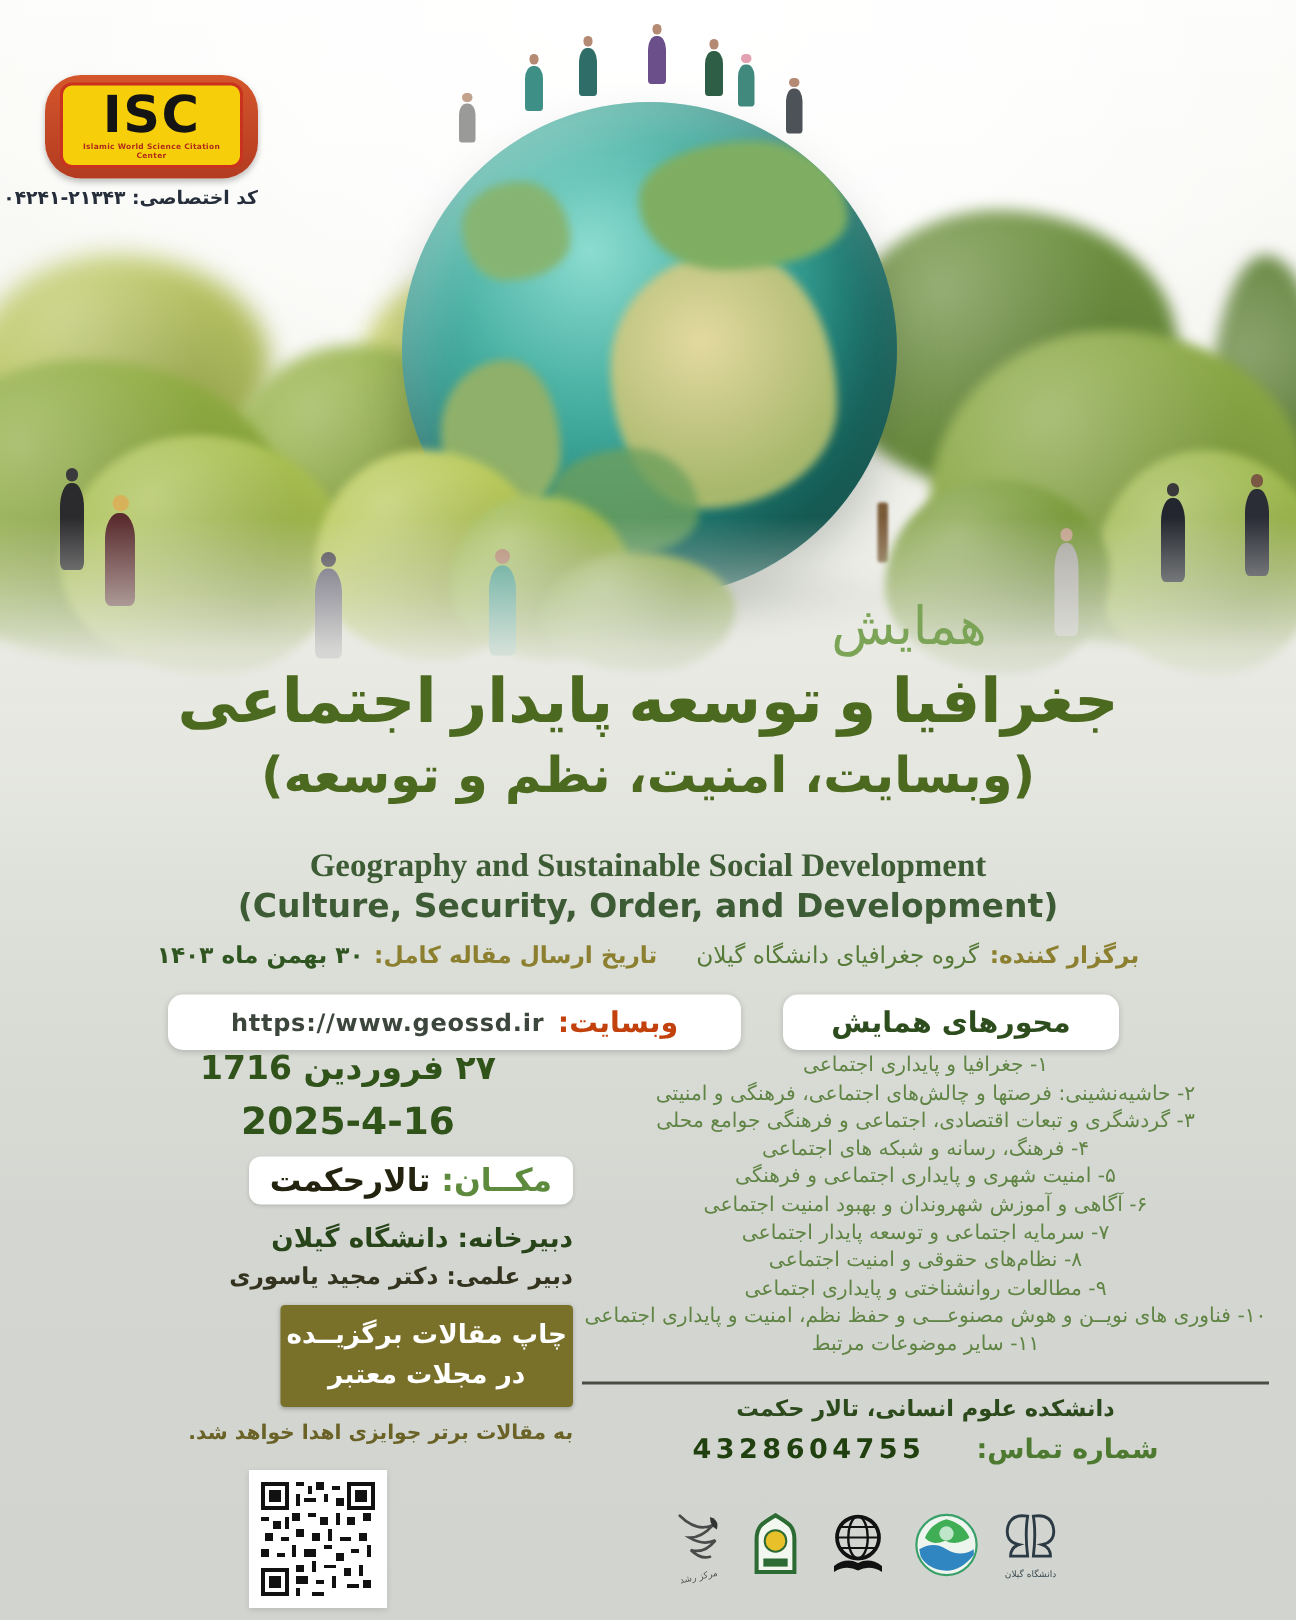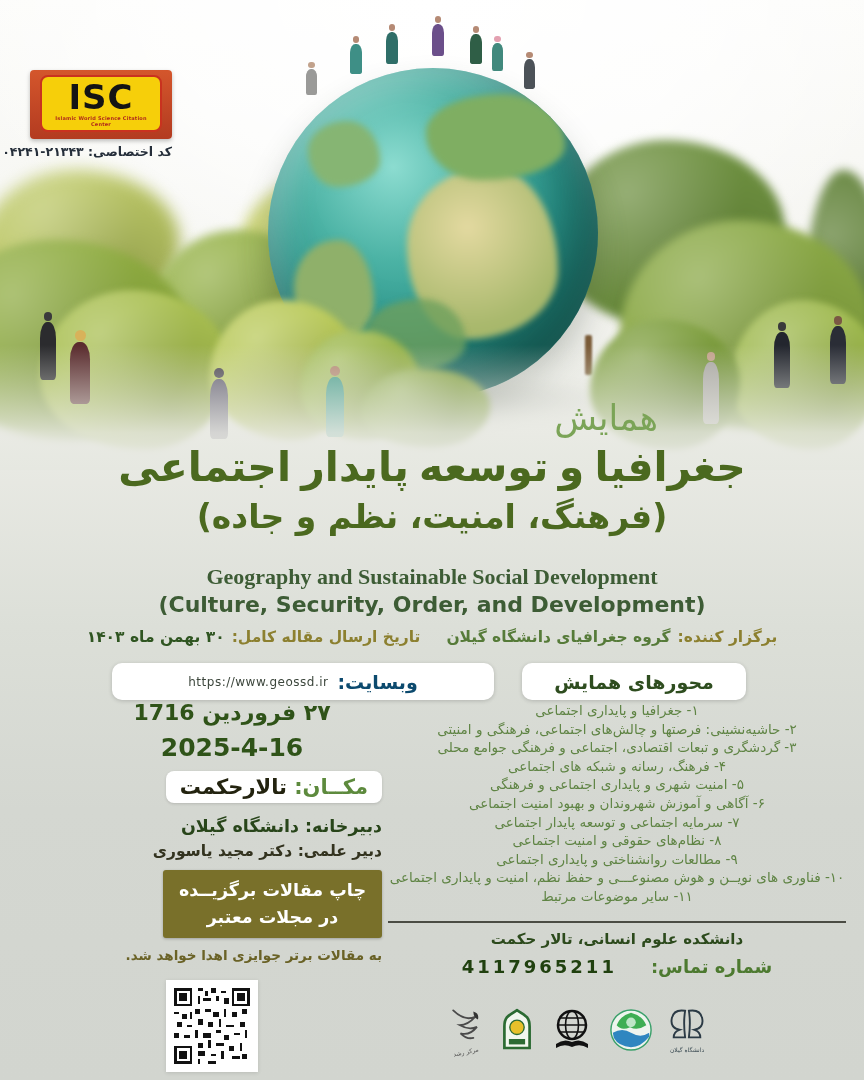--- a/index.html
+++ b/index.html
@@ -29,64 +29,64 @@
     background:radial-gradient(ellipse,rgba(40,50,40,.28),transparent 65%);filter:blur(6px);}
   .fig{position:absolute;width:var(--w,12px);z-index:3;}
   .fig::before{content:'';display:block;width:55%;height:0;padding-top:55%;border-radius:50%;
     background:var(--hc,#b58a74);margin:0 auto 1px;}
   .fig::after{content:'';display:block;width:100%;height:var(--h,30px);background:var(--c,#444);
     border-radius:45% 45% 18% 18%/28% 28% 9% 9%;}
   .photo-fade{position:absolute;left:0;top:345px;width:100%;height:125px;
     background:linear-gradient(180deg,rgba(233,234,228,0) 0%,rgba(233,234,228,.85) 70%,#e6e8e1 100%);z-index:4;}
   
   .isc{position:absolute;left:30px;top:50px;width:142px;z-index:6;text-align:center;}
-  .isc-frame{background:linear-gradient(180deg,#d4562c,#b33b20);border-radius:4px;padding:5px 10px 7px;
-    box-shadow:0 2px 4px rgba(0,0,0,.25);margin-top:20px;}
+  .isc-frame{background:linear-gradient(180deg,#d4562c,#b33b20);border-radius:24px;padding:5px 10px 7px;
+    box-shadow:0 2px 4px rgba(0,0,0,.25);}
   .isc-inner{background:#f6cf0a;border:2px solid #c9321f;border-radius:8px;padding:2px 4px 3px;}
   .isc-txt{display:block;font-weight:bold;font-size:34px;line-height:36px;color:#141414;letter-spacing:1px;}
   .isc-cap{display:block;font-size:5px;color:#b02a1c;font-weight:bold;letter-spacing:.2px;}
   .isc-code{margin-top:5px;font-size:12.5px;font-weight:bold;color:#252e3a;direction:rtl;white-space:nowrap;}
   
   .kicker{position:absolute;left:540px;top:398px;width:132px;text-align:center;z-index:5;
     font-size:35px;color:#7ba457;direction:rtl;}
   .main-title{position:absolute;left:0;top:443px;width:864px;text-align:center;z-index:5;direction:rtl;
     font-size:41px;font-weight:bold;color:#4b691f;word-spacing:-4px;}
   .sub-title{position:absolute;left:0;top:497px;width:864px;text-align:center;z-index:5;direction:rtl;
     font-size:33px;font-weight:bold;color:#4b691f;}
   .en-title{position:absolute;left:0;width:864px;text-align:center;z-index:5;
     font-size:22px;font-weight:bold;color:#3d5c35;}
   .en1{top:564px;font-family:Liberation Serif, serif;} .en2{top:592px;}
   .org-row{position:absolute;left:0;top:628px;width:864px;display:flex;direction:rtl;justify-content:center;
     gap:26px;font-size:15.5px;z-index:5;align-items:baseline;}
   .org-row .lbl{font-weight:bold;color:#8c8030;}
-  .org-row .val{color:#567b39;font-weight:bold;}
+  .org-row .val{color:#567b39;}
   .org-row .val2{color:#2f5521;font-weight:bold;text-align:right;}
   .org-group{display:flex;gap:7px;direction:rtl;align-items:baseline;}
   
   .pill{position:absolute;top:663px;height:37px;background:#fff;border-radius:10px;z-index:5;
     box-shadow:0 1px 4px rgba(0,0,0,.18);display:flex;align-items:center;justify-content:center;direction:rtl;gap:9px;}
   .pill-web{left:112px;width:382px;}
-  .pill-web .lbl{font-weight:bold;font-size:19px;color:#0c4a6e;}
-  .pill-web .url{font-weight:normal;font-size:12px;color:#3c463c;direction:ltr;letter-spacing:.5px;}
+  .pill-web .lbl{font-weight:bold;font-size:19px;color:#c2410c;}
+  .pill-web .url{font-weight:bold;font-size:16px;color:#3c463c;direction:ltr;letter-spacing:.5px;}
   .pill-topics{left:522px;width:224px;font-weight:bold;font-size:19px;color:#2e4d1f;}
   
   .topics{position:absolute;left:388px;top:701px;width:458px;direction:rtl;text-align:center;z-index:5;
     list-style:none;margin:0;padding:0;font-size:13.5px;line-height:18.6px;color:#5f8444;font-weight:500;}
   
   .left-col{position:absolute;left:82px;top:700px;width:300px;direction:rtl;text-align:right;z-index:5;}
   .date-fa{text-align:center;font-size:22px;font-weight:bold;color:#2f5318;}
   .date-en{text-align:center;font-size:25px;font-weight:bold;color:#2f5318;direction:ltr;margin-top:8px;}
   .loc-pill{display:inline-block;background:#fff;border-radius:8px;padding:4px 14px;margin-top:9px;
     box-shadow:0 1px 3px rgba(0,0,0,.15);font-size:21px;font-weight:bold;text-align:center;}
   .loc-pill .lbl{color:#5d8a3d;}
   .loc-pill .val{color:#23230f;}
   .sec-line{margin-top:13px;font-size:17.5px;font-weight:bold;color:#28451a;}
   .sci-line{margin-top:6px;font-size:15.5px;font-weight:bold;color:#33331f;}
   .award-box{display:inline-block;background:#79702a;color:#fff;border-radius:3px;margin-top:10px;
-    padding:7px 16px;text-align:center;font-size:17.5px;font-weight:bold;line-height:1.55;
+    padding:7px 4px;text-align:center;font-size:17.5px;font-weight:bold;line-height:1.55;
     box-shadow:0 1px 3px rgba(0,0,0,.25);}
   .award-note{margin-top:9px;font-size:13.5px;font-weight:bold;color:#6a6226;}
   
   .bottom-right{position:absolute;left:388px;top:921px;width:458px;z-index:5;direction:rtl;text-align:center;}
   .divider{border-top:2px solid #4b4c44;margin-bottom:7px;}
   .addr1{font-size:15px;font-weight:bold;}
   .addr1 .lbl{color:#84792c;}
   .addr1 .val{color:#2c4a1c;}
   .addr2{font-size:15px;font-weight:bold;color:#2c4a1c;margin-top:3px;}
   .phone-row{margin-top:8px;display:flex;direction:rtl;justify-content:center;gap:34px;align-items:baseline;}
@@ -159,21 +159,21 @@
       <div class="isc-inner">
         <span class="isc-txt">ISC</span>
         <span class="isc-cap">Islamic World Science Citation Center</span>
       </div>
     </div>
     <div class="isc-code">کد اختصاصی: ۲۱۳۴۳-۰۴۲۴۱</div>
   </div>
 
   <div class="kicker">همایش</div>
   <div class="main-title">جغرافیا و توسعه پایدار اجتماعی</div>
-  <div class="sub-title">(فرهنگ، امنیت، نظم و جاده)</div>
+  <div class="sub-title">(وبسایت، امنیت، نظم و توسعه)</div>
   <div class="en-title en1">Geography and Sustainable Social Development</div>
   <div class="en-title en2">(Culture, Security, Order, and Development)</div>
 
   <div class="org-row">
     <span class="org-group">
       <span class="lbl">برگزار کننده:</span>
       <span class="val">گروه جغرافیای دانشگاه گیلان</span>
     </span>
     <span class="org-group">
       <span class="lbl">تاریخ ارسال مقاله کامل:</span>
@@ -225,21 +225,21 @@
       <span>در مجلات معتبر</span>
     </div>
     <div class="award-note">به مقالات برتر جوایزی اهدا خواهد شد.</div>
   </div>
 
   <div class="bottom-right">
     <div class="divider"></div>
     <div class="addr2">دانشکده علوم انسانی، تالار حکمت</div>
     <div class="phone-row">
       <span class="lbl">شماره تماس:</span>
-      <span class="val">4117965211</span>
+      <span class="val">4328604755</span>
     </div>
   </div>
 
   <div class="qr">
     <svg viewBox="0 0 29 29" shape-rendering="crispEdges">
       <rect width="29" height="29" fill="#ffffff"></rect>
       <path fill="#111111" d="M0 0h7v7H0z M22 0h7v7h-7z M0 22h7v7H0z"></path>
       <path fill="#ffffff" d="M1 1h5v5H1z M23 1h5v5h-5z M1 23h5v5H1z"></path>
       <path fill="#111111" d="M2 2h3v3H2z M24 2h3v3h-3z M2 24h3v3h-3z"></path>
       <path fill="#111111" d="M9 0h2v1H9z M12 1h1v2h-1z M14 0h2v2h-2z M18 1h2v1h-2z M9 3h1v3H9z M11 4h3v1h-3z M16 3h1v2h-1z M19 4h2v2h-2z M8 8h2v2H8z M0 9h2v1H0z M3 10h2v2H3z M6 9h1v3H6z M12 8h2v1h-2z M15 9h2v2h-2z M19 8h1v3h-1z M22 9h2v2h-2z M26 8h2v2h-2z M1 13h2v2H1z M5 14h2v1H5z M9 12h2v2H9z M13 13h2v2h-2z M17 12h1v3h-1z M20 14h3v1h-3z M25 13h2v2h-2z M0 17h2v2H0z M4 18h2v1H4z M8 16h1v3H8z M11 17h3v2h-3z M16 16h2v1h-2z M19 18h2v2h-2z M23 17h2v1h-2z M27 16h1v3h-1z M9 21h2v2H9z M13 20h1v3h-1z M16 21h3v1h-3z M21 22h2v2h-2z M25 21h1v3h-1z M9 24h3v2H9z M14 25h2v1h-2z M18 24h1v3h-1z M22 26h3v1h-3z M26 25h2v2h-2z M9 27h1v2H9z M13 28h3v1h-3z"></path>

